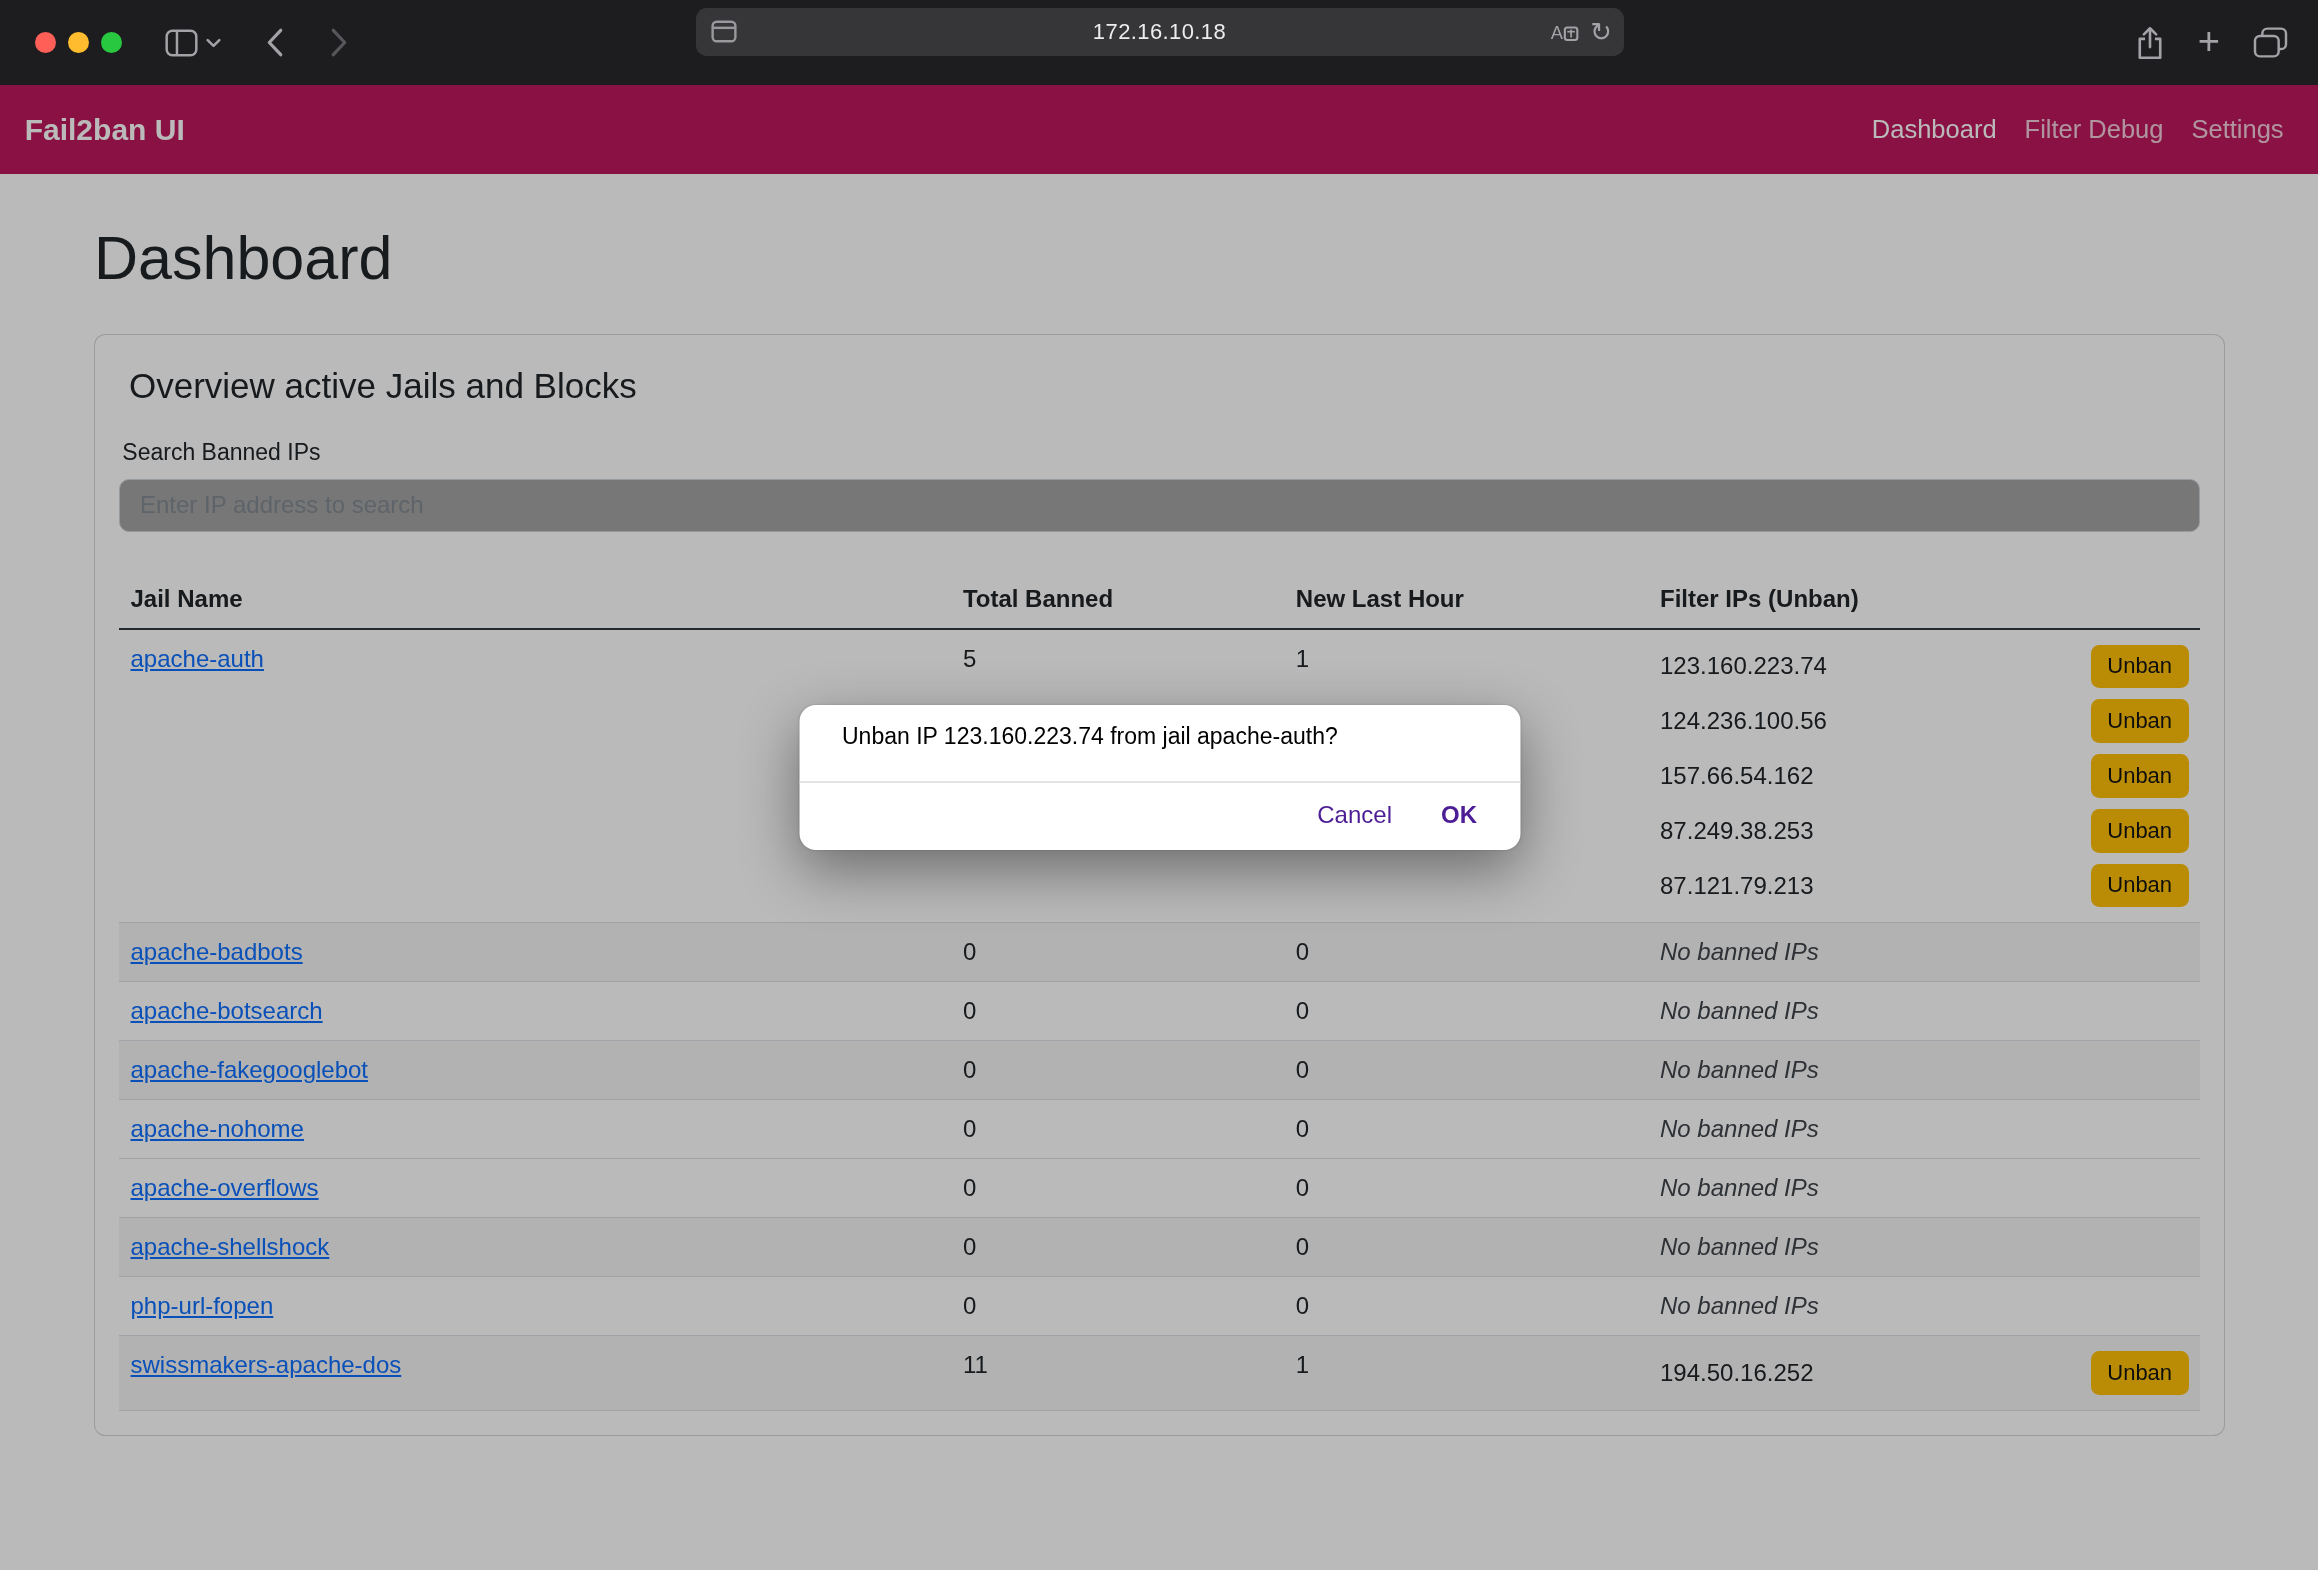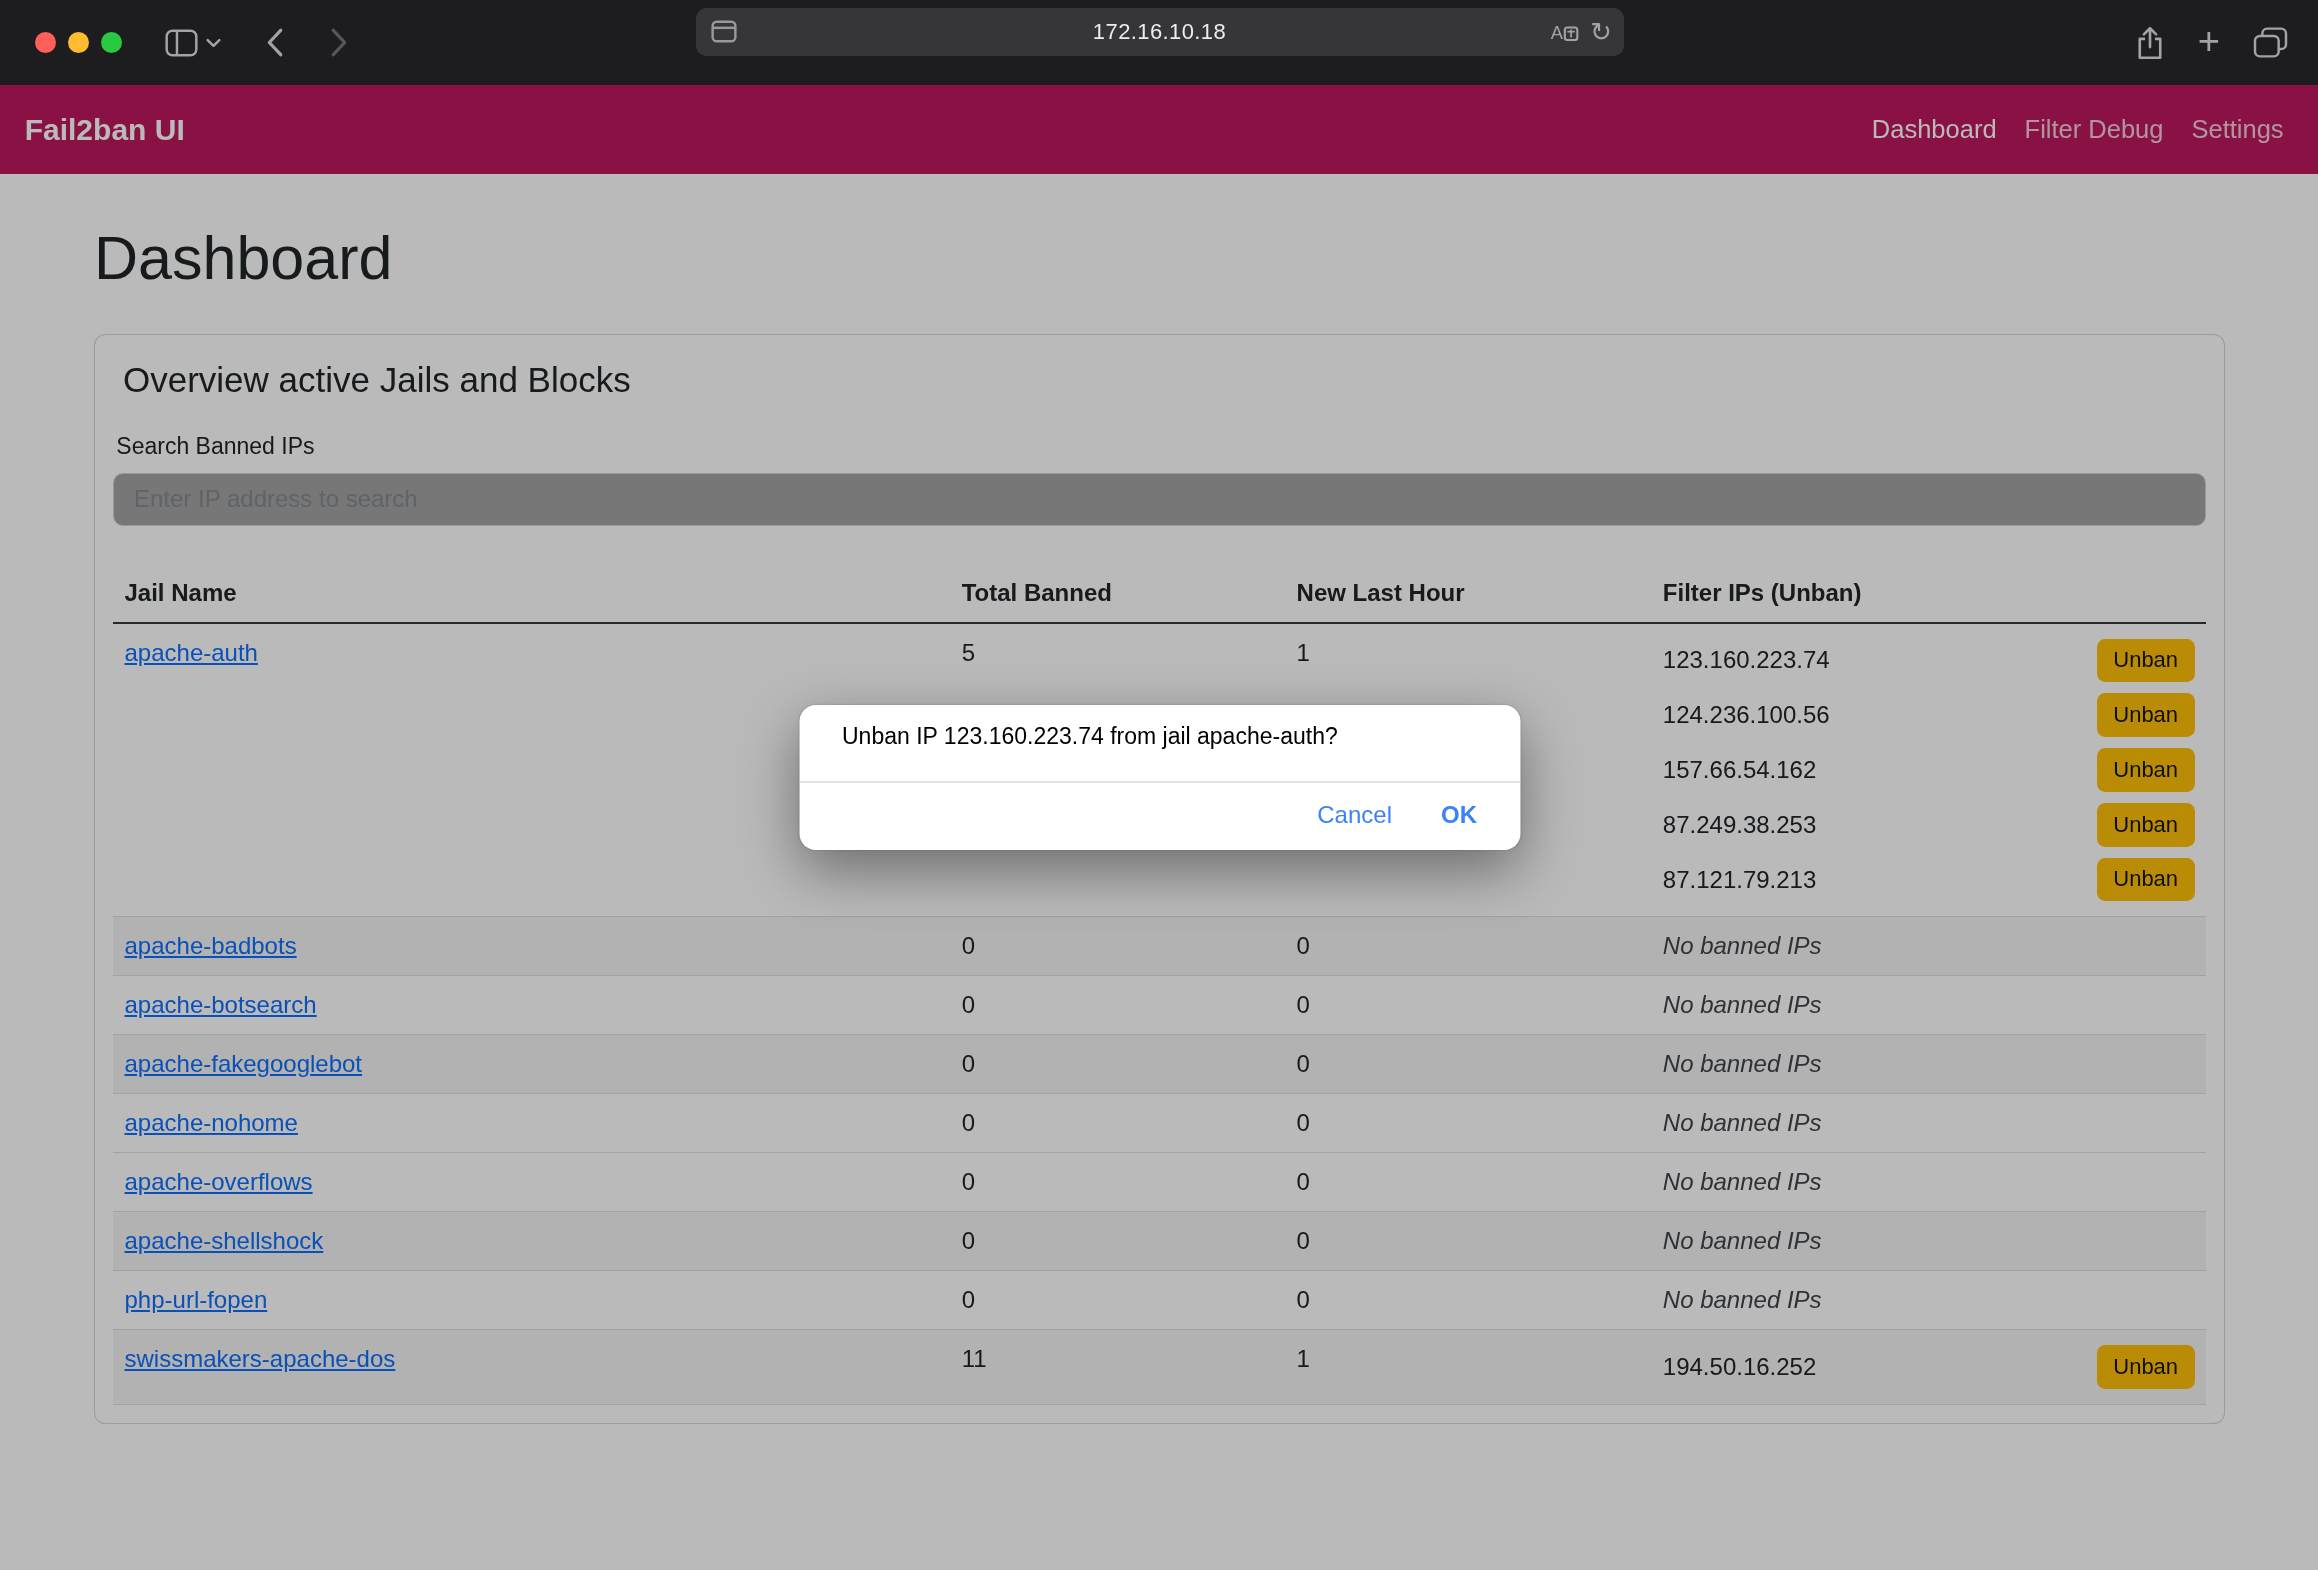--- a/index.html
+++ b/index.html
@@ -49,21 +49,21 @@
   .nav-links { display:flex; align-items:center; }
   .nav-link { font-size:25.5px; padding:0 14px; color:rgba(255,255,255,0.78); cursor:pointer; }
   .nav-link.active { color:#ffffff; }
 
   
   main { padding:49px 94px 0; }
   h1.page-title { font-size:61px; font-weight:500; color:#212529; margin-bottom:41px; }
 
   .card {
     background:#fff; border:1.6px solid rgba(0,0,0,0.16); border-radius:11.5px;
-    padding:18px; min-height:1068px;
+    padding:24px; min-height:1068px;
   }
   .card-title { font-size:35px; font-weight:500; color:#212529; margin:6.6px 0 33px 10px; }
   .search-label { font-size:23px; color:#212529; margin:0 0 13px 3.3px; display:block; }
   .search-input {
     width:100%; height:53px; border:1.6px solid #cdd3d9; border-radius:10px;
     padding:0 20px; font-size:24px; color:#212529; background:#a3a3a3; outline:none;
     font-family:"Liberation Sans","DejaVu Sans",sans-serif;
   }
   .search-input::placeholder { color:#818990; }
 
@@ -88,21 +88,21 @@
   
   .confirm-dialog {
     position:absolute; left:50%; transform:translateX(-50%); top:705px;
     width:721px; background:#ffffff; border-radius:16.4px; z-index:100;
     box-shadow:0 20px 58px rgba(0,0,0,0.42), 0 0 2.5px rgba(0,0,0,0.18);
     overflow:hidden;
   }
   .dialog-body { padding:18px 43px 31px; font-size:23px; color:#000000; }
   .dialog-sep { height:1.6px; background:#e4e4e6; }
   .dialog-footer { display:flex; justify-content:flex-end; align-items:center; gap:49px; padding:18px 43px 21.4px; }
-  .dialog-btn { background:none; border:none; font-size:24px; color:#3b82f6; cursor:pointer;
+  .dialog-btn { background:none; border:none; font-size:24px; color:#4c1d95; cursor:pointer;
     font-family:"Liberation Sans","DejaVu Sans",sans-serif; }
   .dialog-btn.ok { font-weight:600; }
 
   svg { display:block; }
 </style>
 </head>
 <body>
 
 <div class="screen">
 

